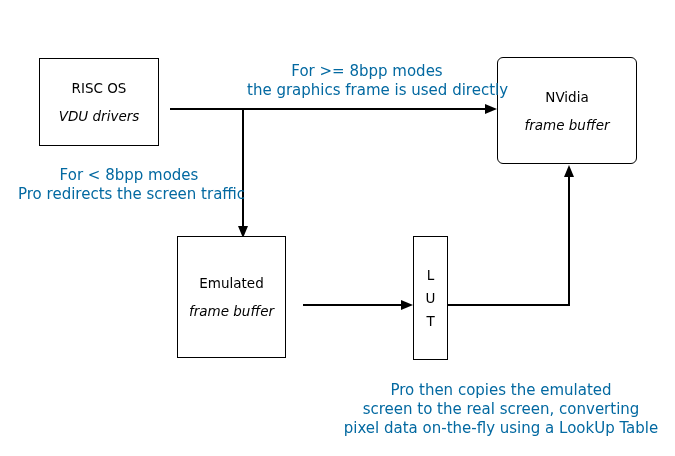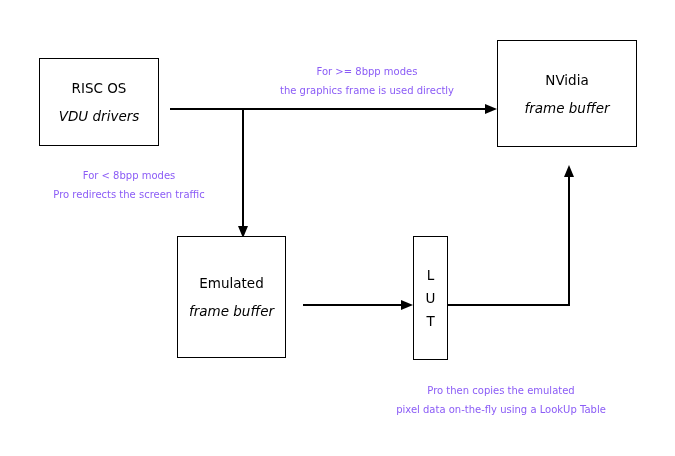--- a/index.html
+++ b/index.html
@@ -51,22 +51,22 @@
     align-items: center;
     justify-content: center;
   }
   .lut span {
     font-size: 13.5px;
     color: #000000;
     line-height: 23px;
   }
   .caption {
     position: absolute;
-    font-size: 10px;
-    color: #8b5cf6;
+    font-size: 15px;
+    color: #0369a1;
     line-height: 19px;
     white-space: nowrap;
   }
   .caption.center {
     text-align: center;
   }
   .caption.left {
     text-align: center;
   }
   svg.arrows {
@@ -97,21 +97,21 @@
     <line x1="447" y1="305" x2="570" y2="305" stroke="#000000" stroke-width="2"></line>
     <line x1="569" y1="306" x2="569" y2="175" stroke="#000000" stroke-width="2"></line>
     <polygon points="569,165 564,177 574,177" fill="#000000"></polygon>
   </svg>
 
   <div class="box" style="left:39px; top:58px; width:120px; height:88px;">
     <div class="line1">RISC OS</div>
     <div class="line2">VDU drivers</div>
   </div>
 
-  <div class="box" style="left:497px; top:40px; width:140px; height:107px;">
+  <div class="box" style="left:497px; top:57px; width:140px; height:107px;border-radius:6px;">
     <div class="line1">NVidia</div>
     <div class="line2">frame buffer</div>
   </div>
 
   <div class="box" style="left:177px; top:236px; width:109px; height:122px;">
     <div class="line1">Emulated</div>
     <div class="line2">frame buffer</div>
   </div>
 
   <div class="lut" style="left:413px; top:236px; width:35px; height:124px;">
@@ -125,16 +125,17 @@
     <div>the graphics frame is used directly</div>
   </div>
 
   <div class="caption center" style="left:18px; top:166px; width:222px;">
     <div>For &lt; 8bpp modes</div>
     <div>Pro redirects the screen traffic</div>
   </div>
 
   <div class="caption left" style="left:336px; top:381px; width:330px;">
     <div>Pro then copies the emulated</div>
+    <div>screen to the real screen, converting</div>
     <div>pixel data on-the-fly using a LookUp Table</div>
   </div>
 
 </div>
 
 </body></html>

